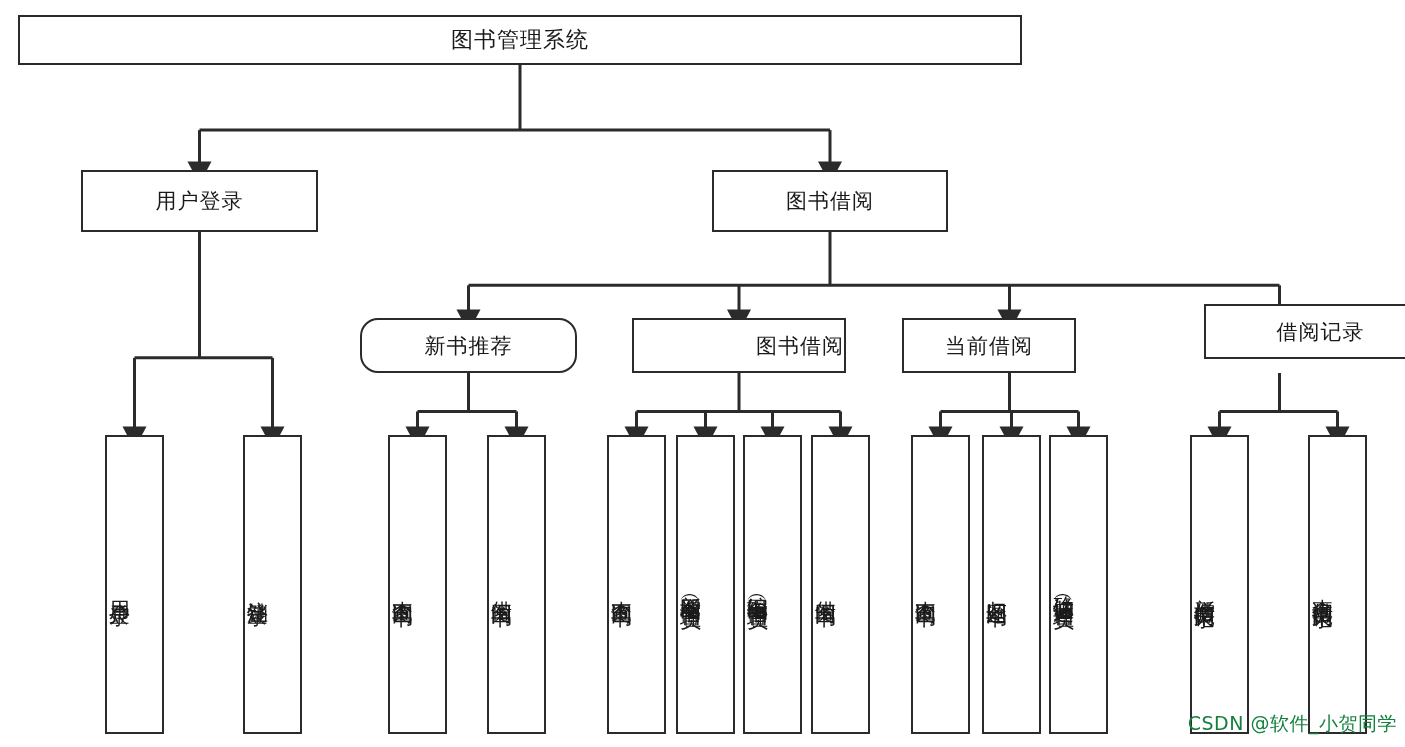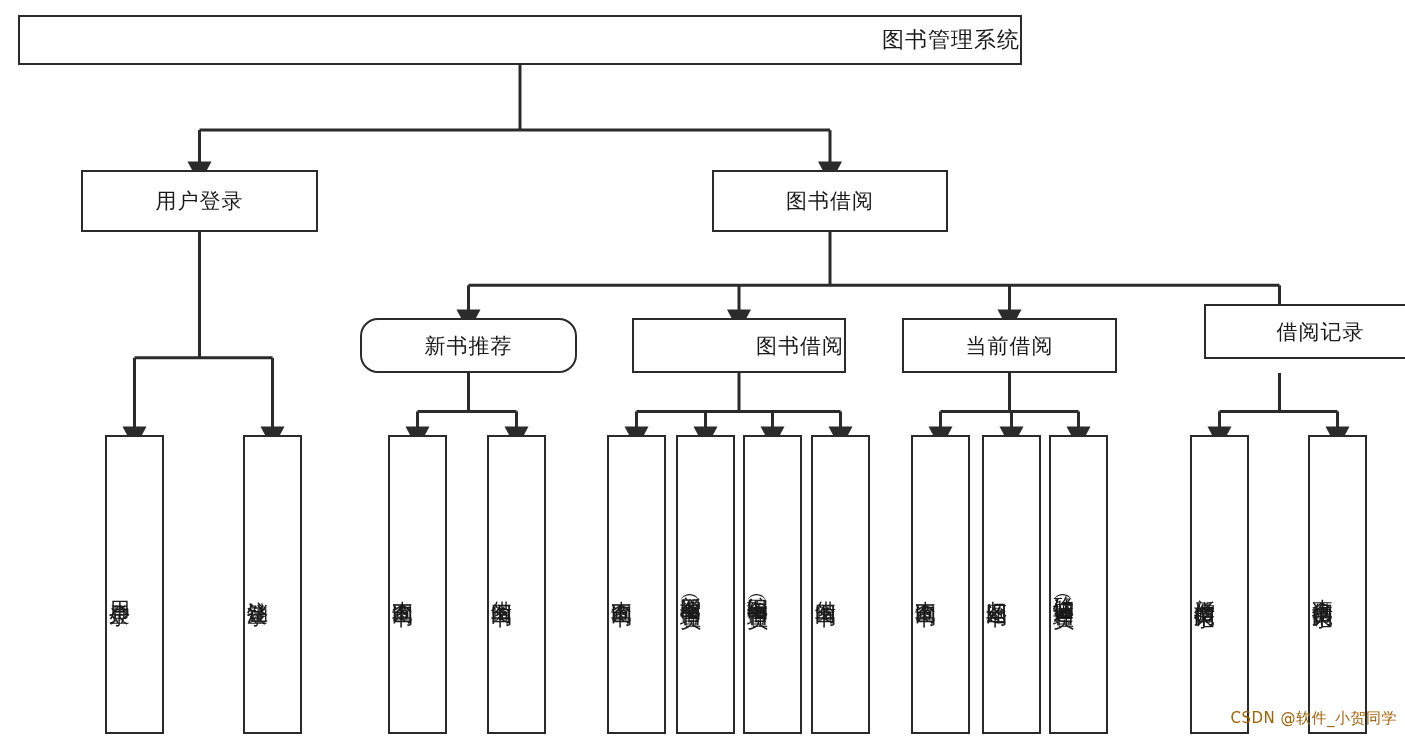--- a/index.html
+++ b/index.html
@@ -34,21 +34,20 @@
     align-items: center;
     justify-content: center;
     color: #1a1a1a;
   }
   .node.horiz {
     font-size: 21px;
     letter-spacing: 1px;
   }
   .node.root {
     font-size: 22px;
-    justify-content: flex-end;
   }
   .node.leaf {
     align-items: center;
     justify-content: flex-start;
     padding-top: 6px;
   }
   .vtext {
     writing-mode: vertical-rl;
     text-orientation: upright;
     font-size: 21px;
@@ -56,23 +55,23 @@
     letter-spacing: 2px;
     white-space: nowrap;
     color: #1a1a1a;
   }
   .label {
     white-space: nowrap;
   }
   #watermark {
     position: absolute;
     right: 8px;
-    bottom: 19px;
-    font-size: 15px;
-    color: #a16207;
+    bottom: 10px;
+    font-size: 19px;
+    color: #15803d;
     letter-spacing: 0.5px;
     white-space: nowrap;
   }
 </style>
 </head>
 <body>
 
 <div id="canvas">
   <svg id="wires" viewBox="0 0 1405 747">
     <defs>
@@ -125,21 +124,21 @@
       </div>
       <div class="node horiz" style="left: 712px; top: 170px; width: 236px; height: 62px;">
         <span class="label">图书借阅</span>
       </div>
       <div class="node horiz" style="left: 360px; top: 318px; width: 217px; height: 55px; border-radius: 18px;">
         <span class="label">新书推荐</span>
       </div>
       <div class="node horiz" style="left: 632px; top: 318px; width: 214px; height: 55px; justify-content: flex-end;">
         <span class="label">图书借阅</span>
       </div>
-      <div class="node horiz" style="left: 902px; top: 318px; width: 215px; height: 55px;">
+      <div class="node horiz" style="left: 902px; top: 318px; width: 174px; height: 55px;">
         <span class="label">当前借阅</span>
       </div>
       <div class="node horiz" style="left: 1172px; top: 304px; width: 233px; height: 55px; margin-left: 32px;">
         <span class="label">借阅记录</span>
       </div>
       <div class="node leaf" style="left: 105px; top: 435px; width: 59px; height: 299px;">
         <span class="vtext">用户登录</span>
       </div>
       <div class="node leaf" style="left: 243px; top: 435px; width: 59px; height: 299px;">
         <span class="vtext">注销登录</span>

